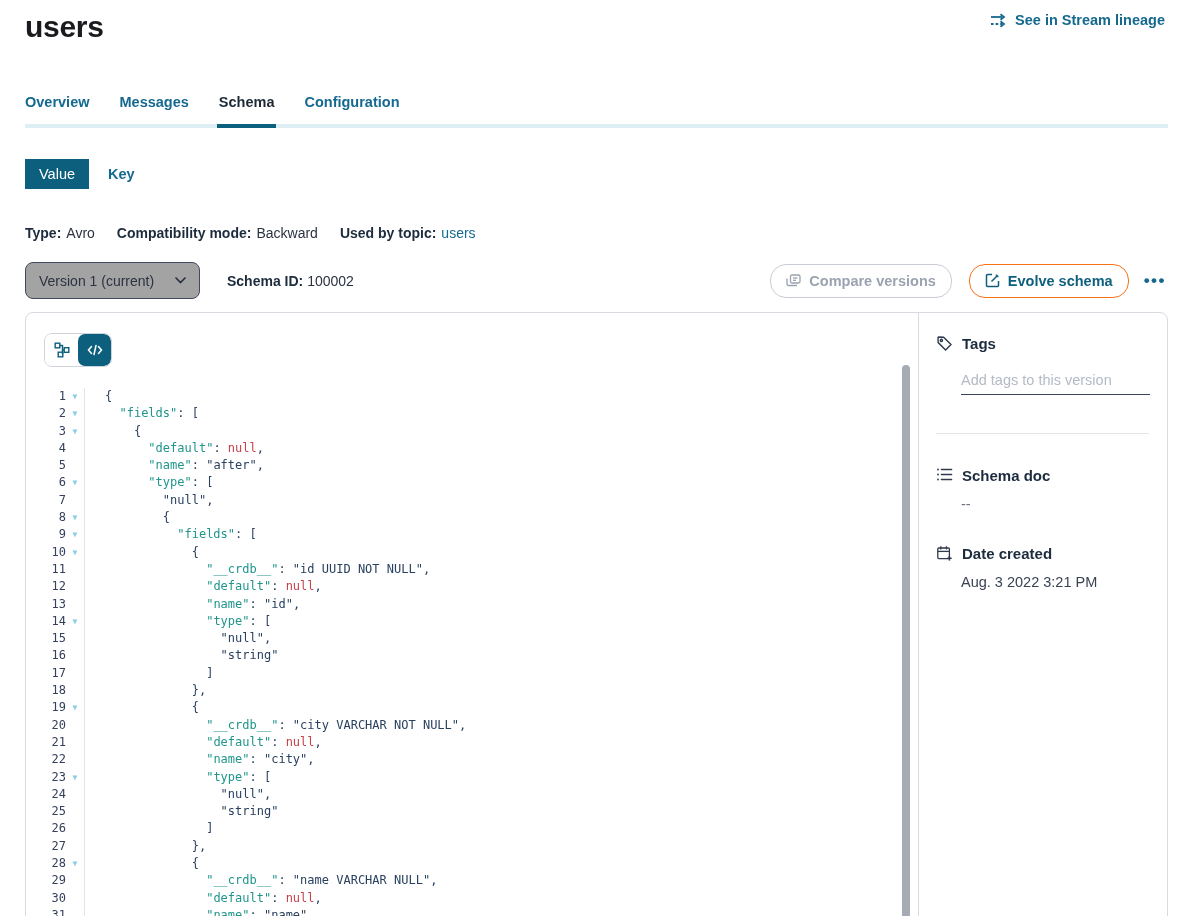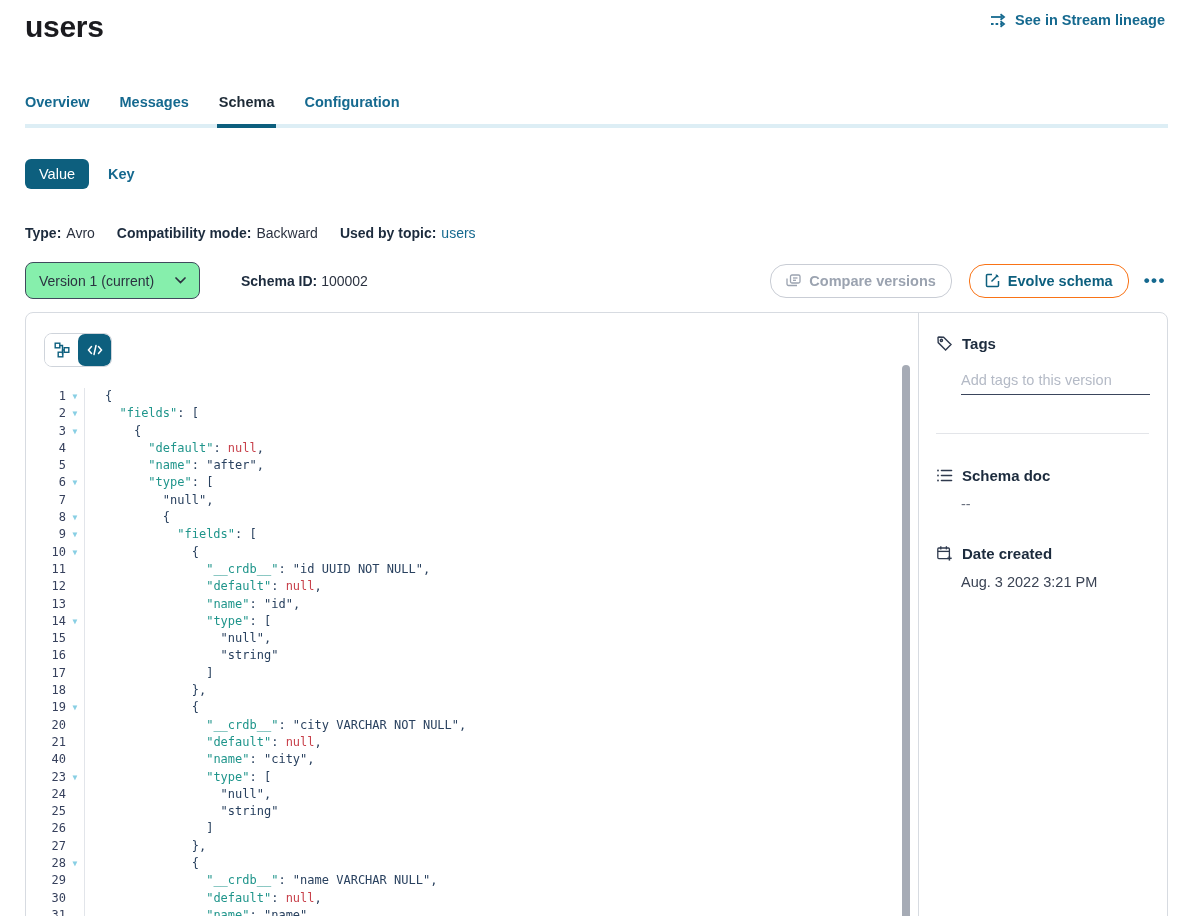--- a/index.html
+++ b/index.html
@@ -19,36 +19,36 @@
     font-weight:600; color:#15698f; padding:0 0 14px 0; cursor:pointer; }
   .tab.active { color:#1d2a36; }
   .tab.active .bar { position:absolute; left:-2px; right:-2px; bottom:-4px; height:4px;
     background:#0d5f7e; z-index:2; }
   .tab-track { height:4px; background:#ddeef5; width:100%; }
 
   
   .seg-toggle { margin-top:31px; display:flex; align-items:center; }
   .seg { font-family:inherit; font-size:14.5px; border:none; background:none; cursor:pointer; }
   .seg.active { background:#0d5f7e; color:#ffffff; font-weight:400; padding:7px 14px;
-    border-radius:6px; }
+    border-radius:0; }
   .seg.key { color:#15698f; font-weight:700; margin-left:19px; }
 
   
   .meta { margin-top:36px; font-size:14px; display:flex; align-items:flex-end; }
   .meta b { color:#1c2b3d; font-weight:700; }
   .meta .v { margin-left:5px; color:#2b3240; }
   .meta .grp { margin-right:22px; display:flex; }
   .meta a.topic { color:#15698f; text-decoration:none; cursor:pointer; }
 
   
   .vbar { margin-top:21px; display:flex; align-items:center; }
   .select { width:175px; height:37px; border:1px solid #3f4a5c; border-radius:8px;
     display:flex; align-items:center; justify-content:space-between; padding:0 13px;
-    font-size:14px; color:#2b3240; cursor:pointer; background:#86efac; }
-  .schema-id { margin-left:41px; font-size:14px; }
+    font-size:14px; color:#2b3240; cursor:pointer; background:#a3a3a3; }
+  .schema-id { margin-left:27px; font-size:14px; }
   .schema-id b { color:#1c2b3d; }
   .vbar .spacer { flex:1; }
   .btn { display:inline-flex; align-items:center; gap:8px; height:34px; padding:0 15px;
     border-radius:16px; font-family:inherit; font-size:14.5px; font-weight:600;
     background:#fff; cursor:pointer; }
   .btn.disabled { color:#9ba3b0; border:1px solid #c9cdd5; cursor:default; }
   .btn.primary { color:#0d5f7e; border:1px solid #f97316; font-weight:700; margin-left:17px; }
   .more { margin-left:13px; background:none; border:none; color:#15698f; font-size:17px;
     font-weight:800; letter-spacing:1.5px; cursor:pointer; line-height:1; padding:4px 2px; }
 
@@ -72,21 +72,21 @@
   .gutter-sep { width:0; border-right:1px solid #e2e5ea; flex:none; }
   .src { padding-left:20px; white-space:pre; color:#29415f; }
   .tk-key { color:#1f958b; }
   .tk-str { color:#29415f; }
   .tk-null { color:#c8414b; }
   .sb-thumb { position:absolute; right:8px; top:52px; width:8px; height:560px;
     background:#a6abb5; border-radius:4px; cursor:grab; }
 
   
   .side { width:248px; flex:none; padding:22px 18px 0 17px; }
-  .side .sec-hd { display:flex; align-items:center; gap:9px; font-size:15px; font-weight:700;
+  .side .sec-hd { display:flex; gap:9px; font-size:15px; font-weight:700;
     color:#1c2b3d; }
   .tags-input { display:block; border:none; border-bottom:1.5px solid #3a455c; width:189px;
     margin:18px 0 0 25px; font-family:inherit; font-size:14.5px; padding:2px 0 6px 0;
     color:#2b3240; outline:none; background:transparent; }
   .tags-input::placeholder { color:#b4bac6; }
   .side-div { border-top:1px solid #e3e5e9; margin:38px 0 0 0; }
   .sec { margin-top:33px; }
   .sec-val { margin:12px 0 0 25px; font-size:14.5px; color:#3a4354; }
   .sec-val.dim { color:#6b7280; }
   svg { display:block; }
@@ -324,21 +324,21 @@
             <span class="gutter-sep"></span>
             <span class="src">              <span class="tk-key">"__crdb__"</span>: <span class="tk-str">"city VARCHAR NOT NULL"</span>,</span>
           </div>
           <div class="row">
             <span class="ln">21</span>
             <span class="fold"></span>
             <span class="gutter-sep"></span>
             <span class="src">              <span class="tk-key">"default"</span>: <span class="tk-null">null</span>,</span>
           </div>
           <div class="row">
-            <span class="ln">40</span>
+            <span class="ln">22</span>
             <span class="fold"></span>
             <span class="gutter-sep"></span>
             <span class="src">              <span class="tk-key">"name"</span>: <span class="tk-str">"city"</span>,</span>
           </div>
           <div class="row">
             <span class="ln">23</span>
             <span class="fold">▼</span>
             <span class="gutter-sep"></span>
             <span class="src">              <span class="tk-key">"type"</span>: [</span>
           </div>

